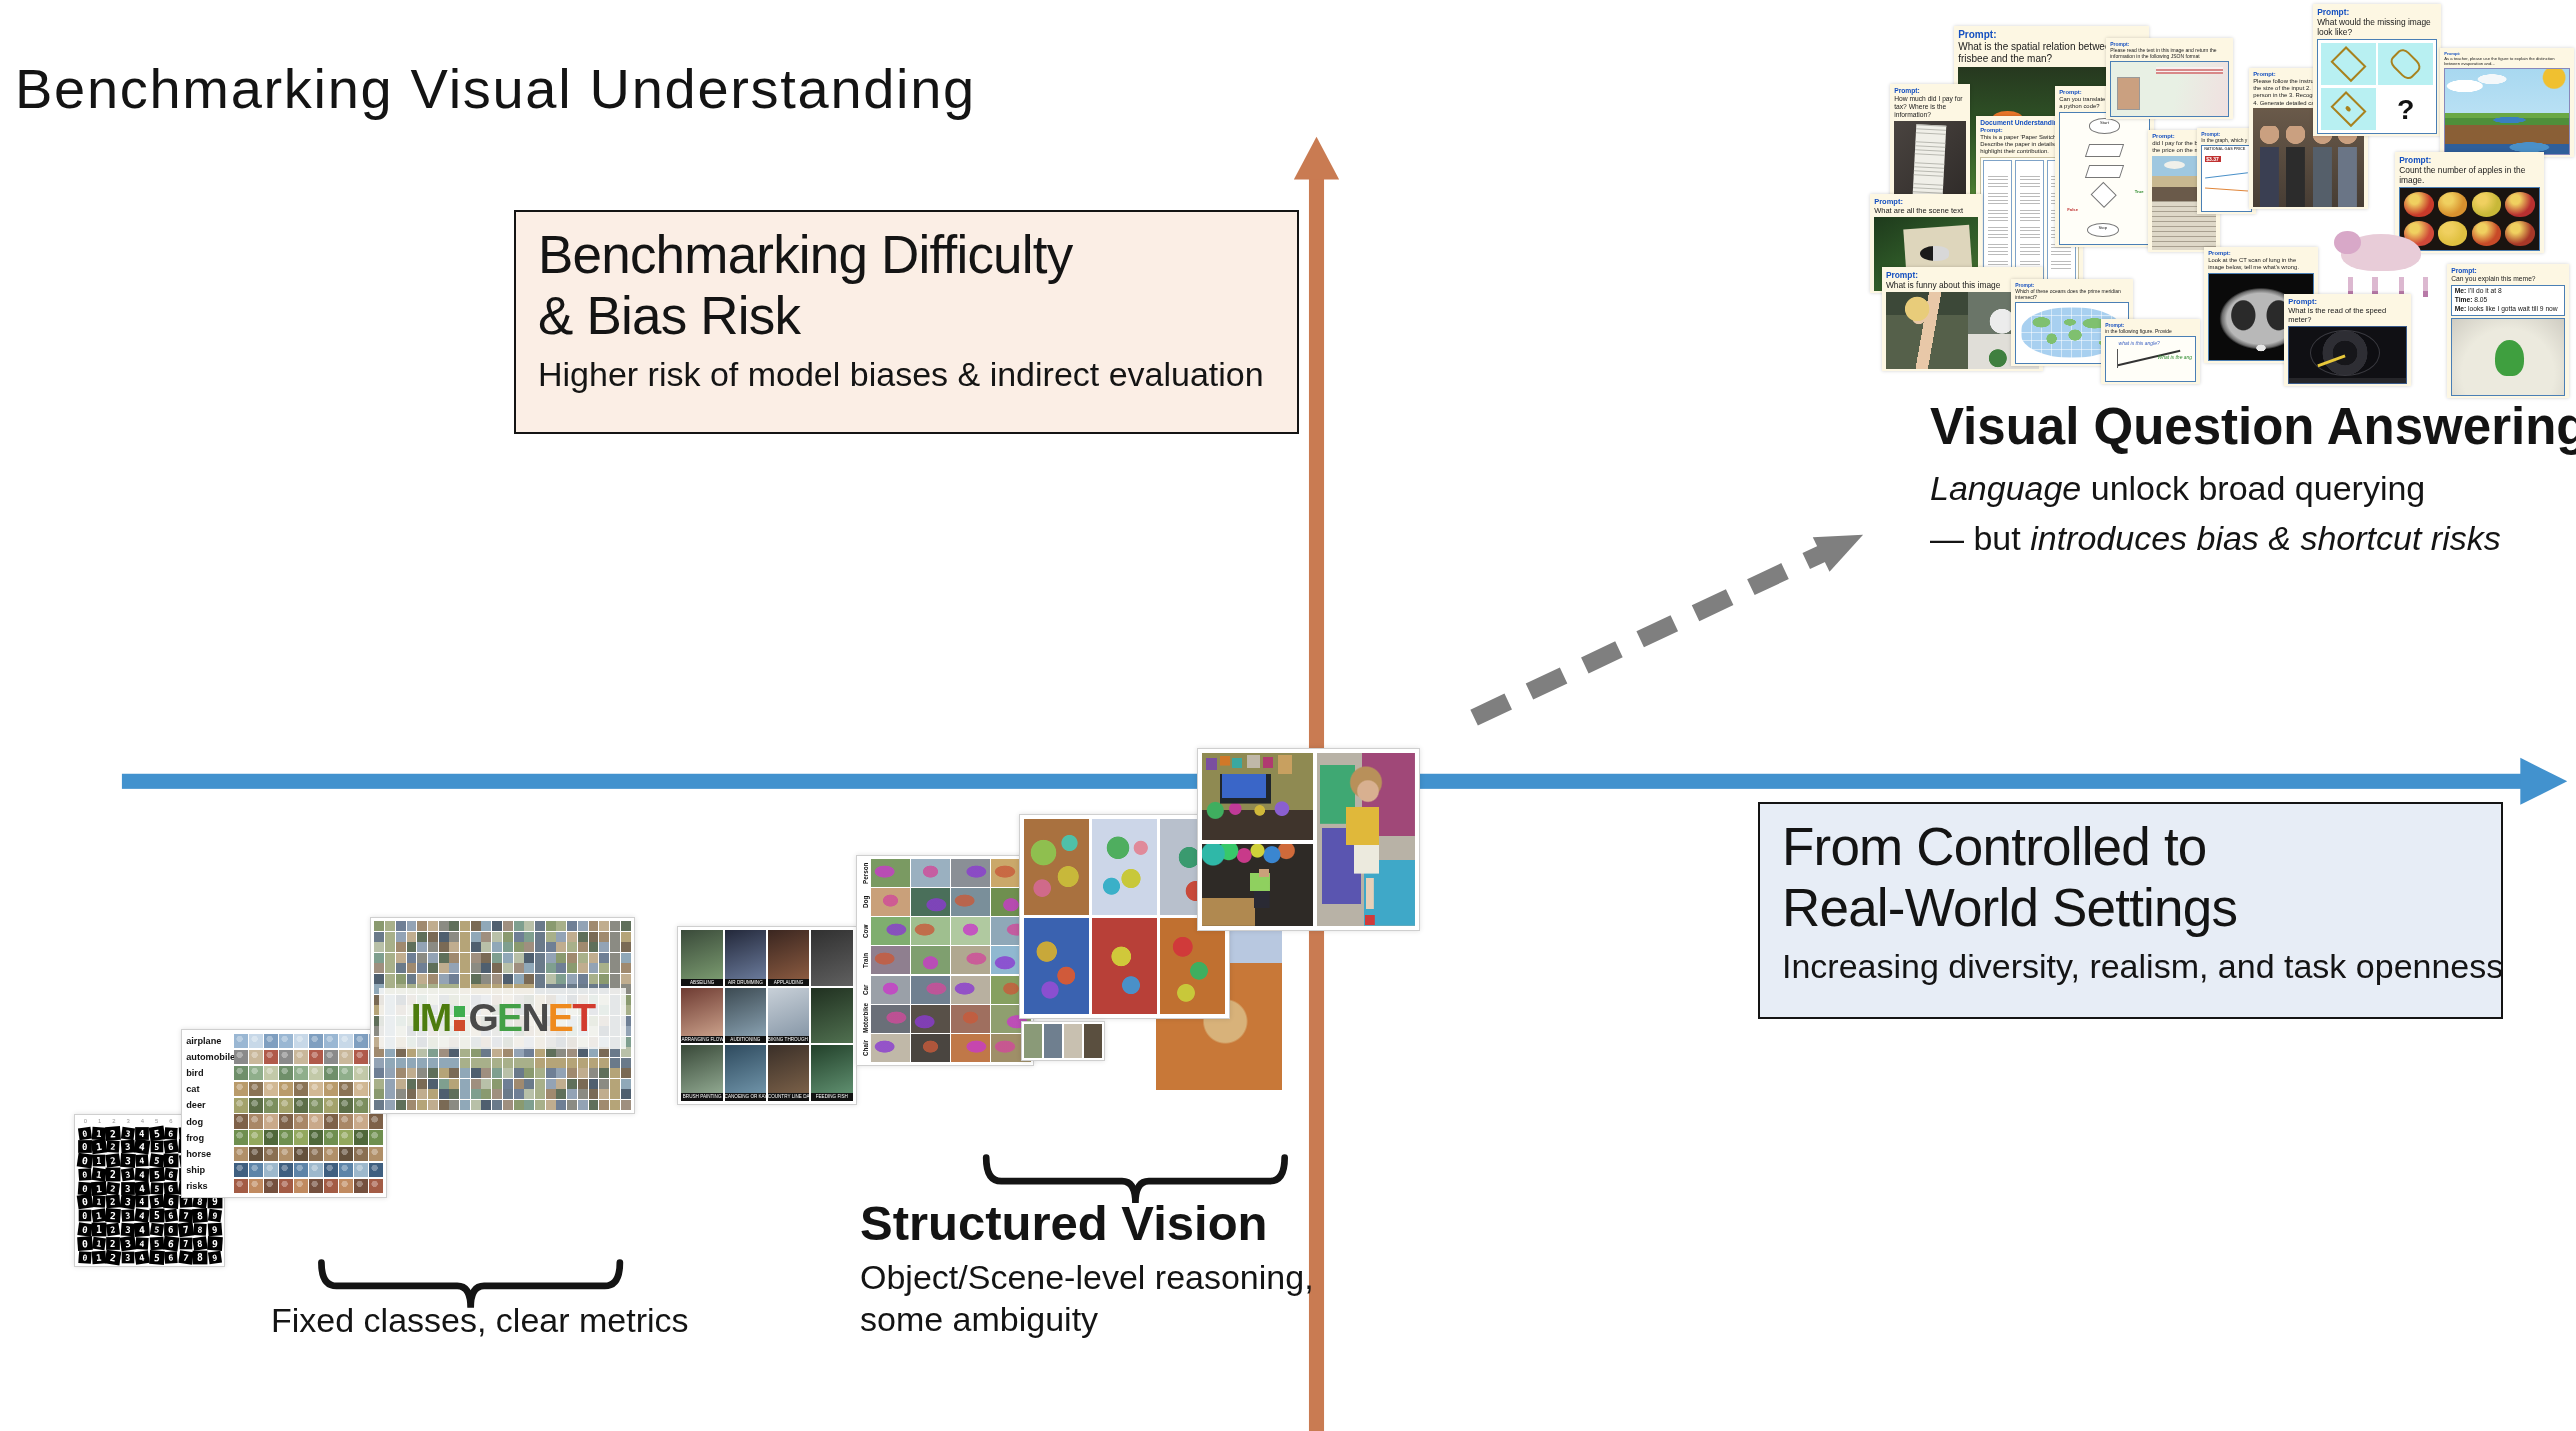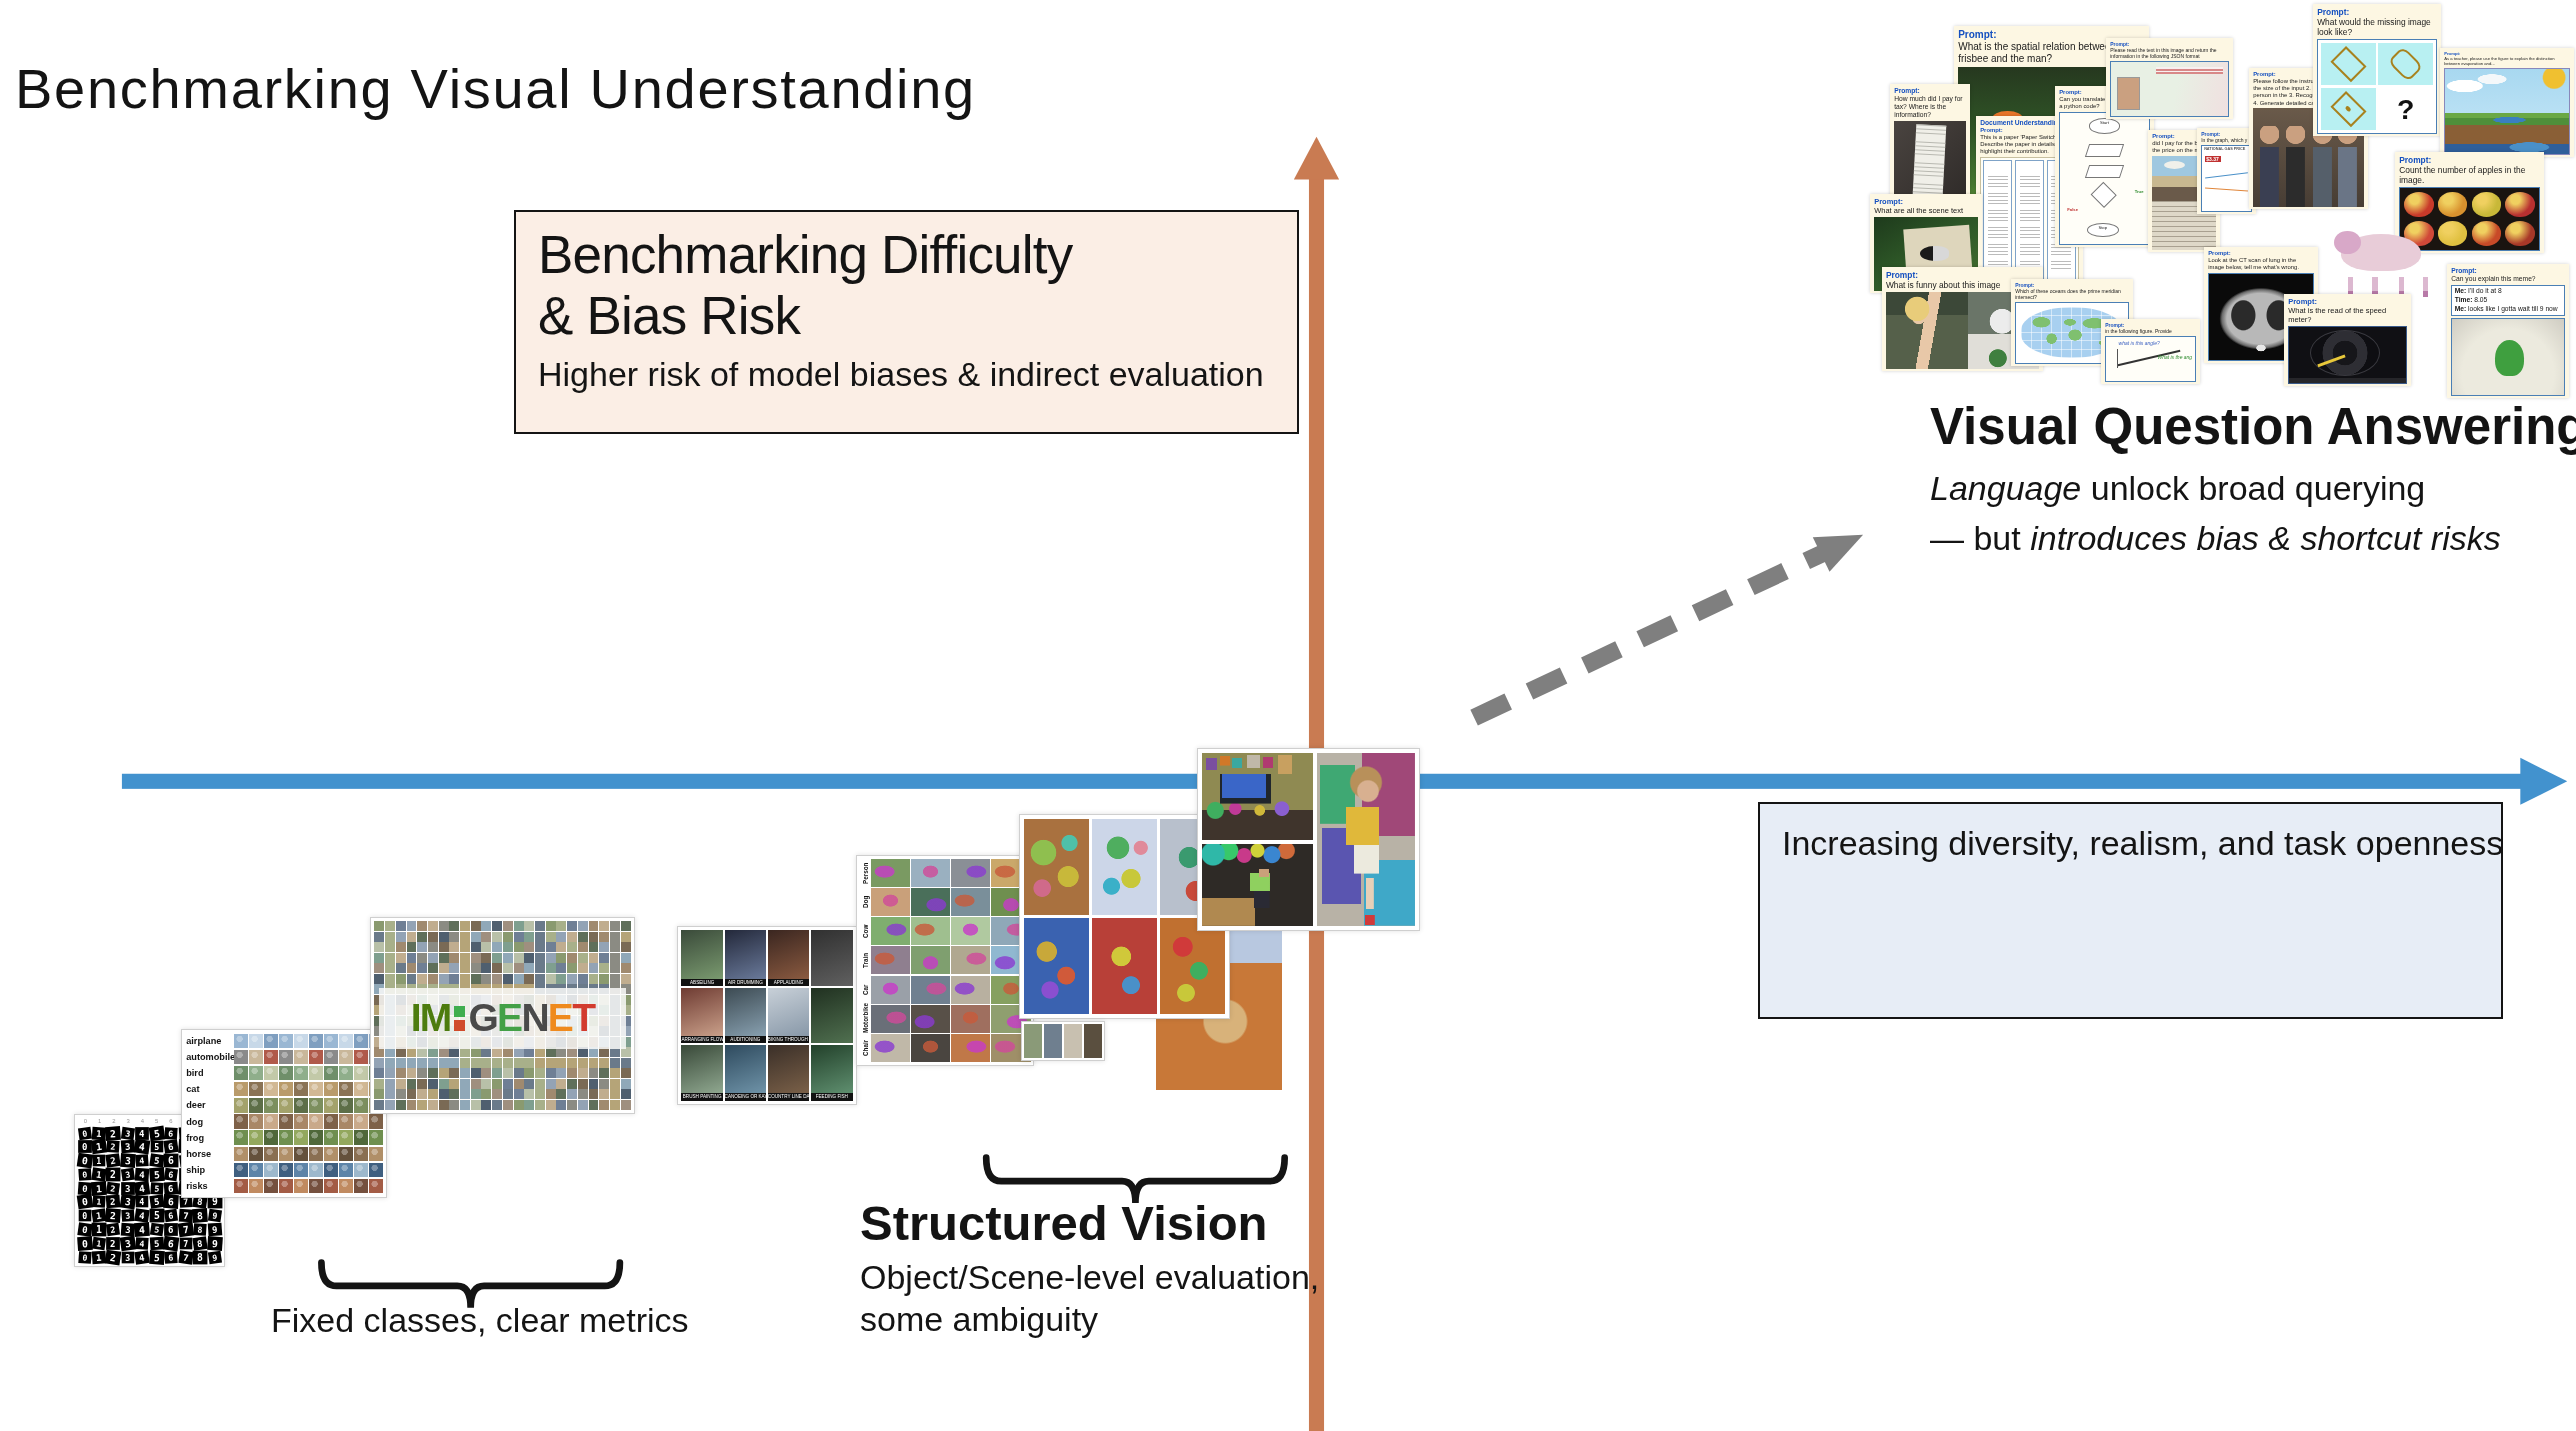--- a/index.html
+++ b/index.html
@@ -245,20 +245,24 @@
 
   <div class="box peach">
     <div class="box-title">
       <div>Benchmarking Difficulty</div>
       <div>&amp; Bias Risk</div>
     </div>
     <div class="box-sub">Higher risk of model biases &amp; indirect evaluation</div>
   </div>
 
   <div class="box bluebox">
+    <div class="box-title">
+      <div>From Controlled to</div>
+      <div>Real-World Settings</div>
+    </div>
     <div class="box-sub">Increasing diversity, realism, and task openness</div>
   </div>
 
   <div id="vqa-cap">
     <div class="vqa-heading">Visual Question Answering</div>
     <div class="vqa-line"><i>Language</i><span> unlock broad querying</span></div>
     <div class="vqa-line"><span>— but </span><i>introduces bias &amp; shortcut risks</i></div>
   </div>
 
   <div id="collage">
@@ -1271,18 +1275,18 @@
       <div class="m-kitchen"></div>
     </div>
     <div class="m-woman"></div>
   </div>
 
   <div class="grp" id="grp1">
     <div class="grp-desc">Fixed classes, clear metrics</div>
   </div>
   <div class="grp" id="grp2">
     <div class="grp-title">Structured Vision</div>
-    <div class="grp-desc">Object/Scene-level evaluation,</div>
+    <div class="grp-desc">Object/Scene-level reasoning,</div>
     <div class="grp-desc">some ambiguity</div>
   </div>
 
 </div>
 
 
 </body></html>

